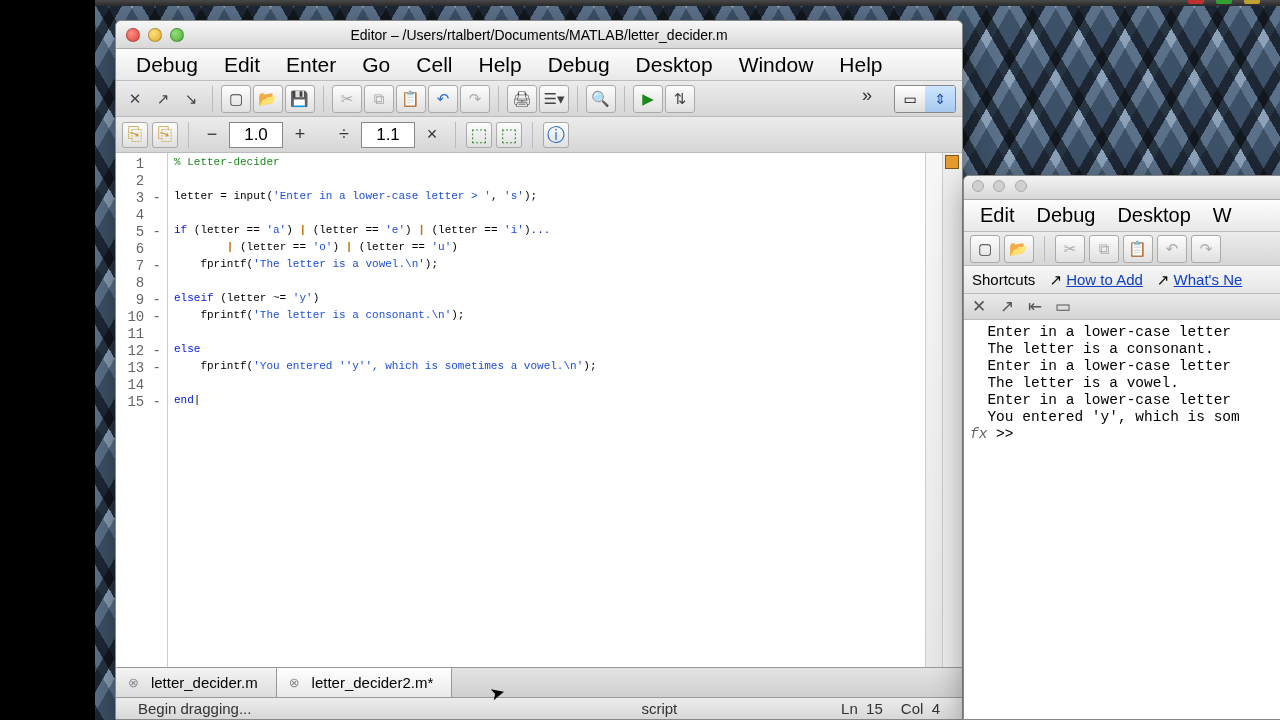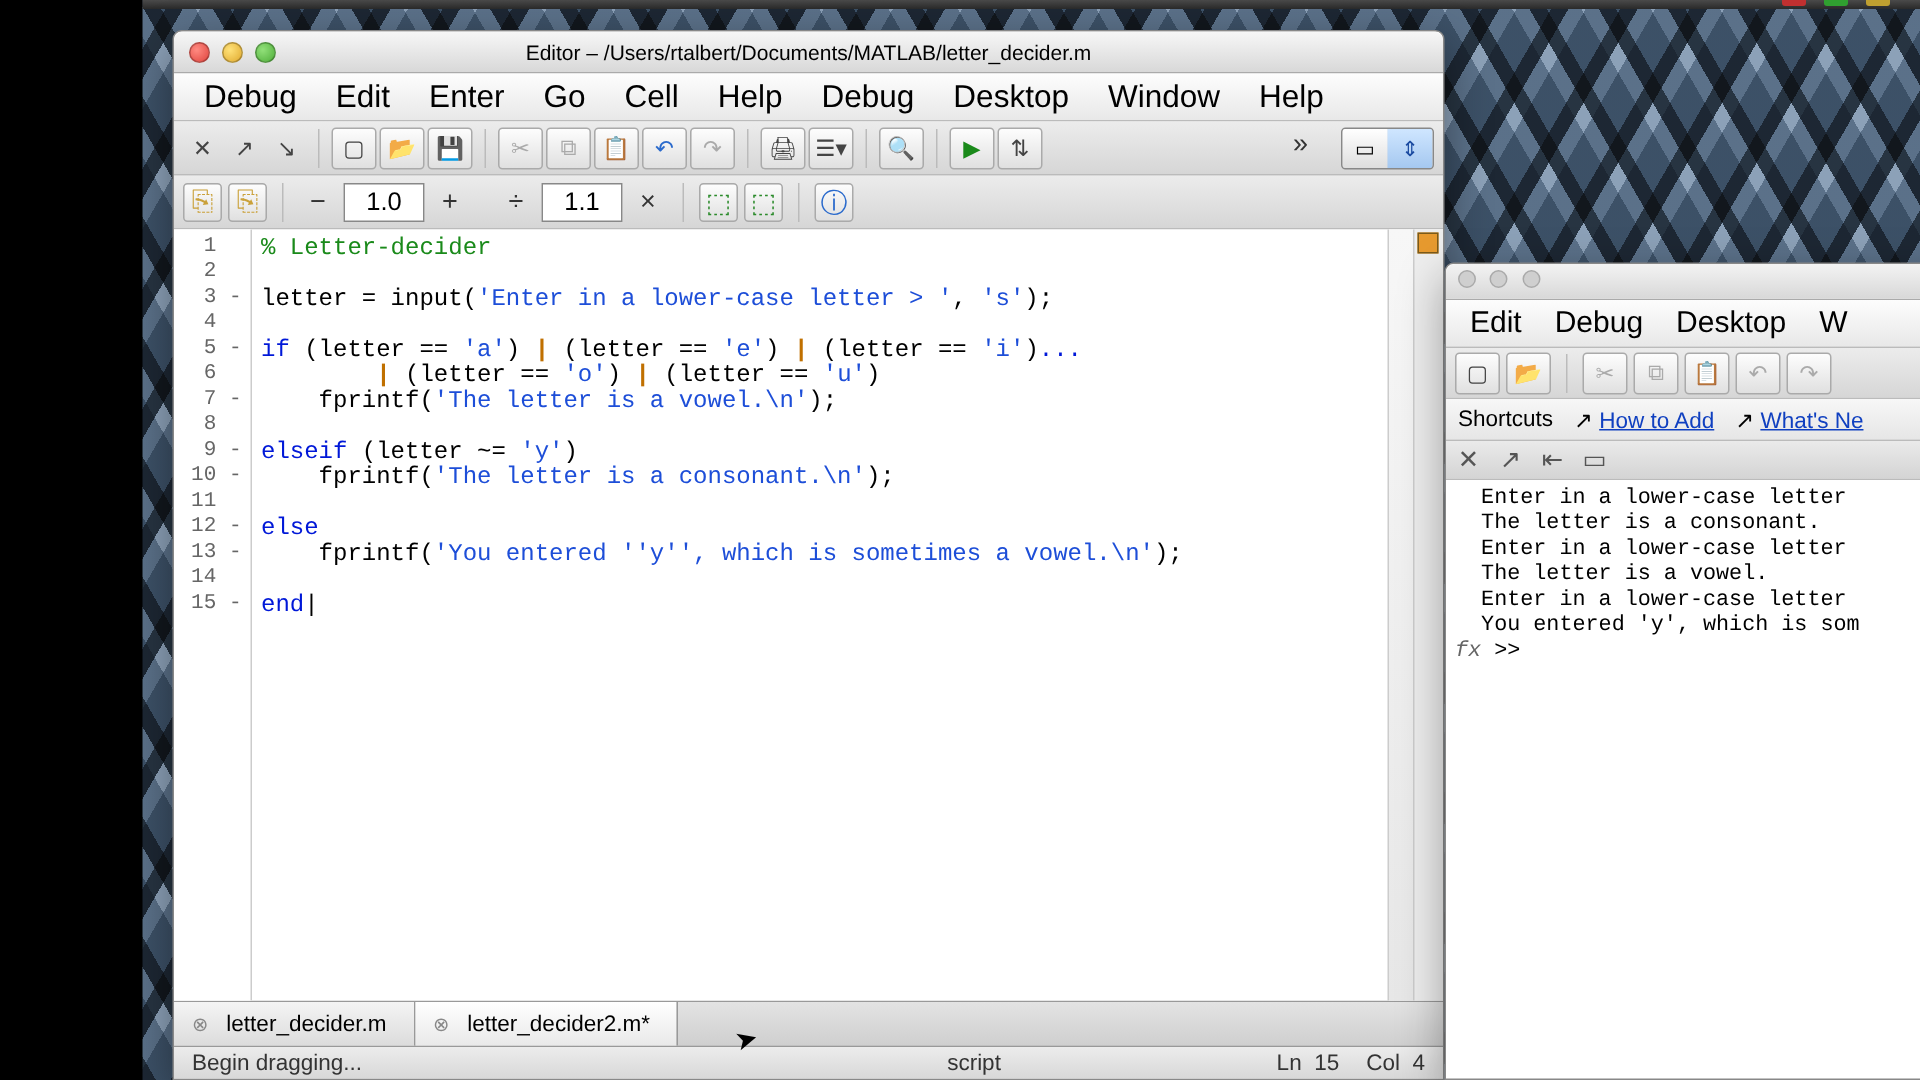--- a/index.html
+++ b/index.html
@@ -122,21 +122,21 @@
   .code-wrap { flex:1; display:flex; position:relative; background:#fff; }
   .gutter {
     width:52px; background:#fff; border-right:1px solid #ccc;
     padding-top:3px; font-family: Menlo, "Courier New", monospace;
     font-size:14px; color:#666; text-align:right;
   }
   .gutter .row { height:17px; padding-right:6px; white-space:pre; }
   .code {
     flex:1; padding:3px 6px;
     font-family: Menlo, "Courier New", monospace;
-    font-size:16px; color:#000; white-space:pre;
+    font-size:11px; color:#000; white-space:pre;
   }
   .code .row { height:17px; }
   .c-comment { color:#1a8a1a; }
   .c-kw      { color:#0018d8; }
   .c-str     { color:#1d4ed8; }
   .c-op      { color:#c07000; font-weight:bold; }
   .code-right-strip {
     width:20px; background:#eee; border-left:1px solid #ccc;
     position:relative;
   }
@@ -163,21 +163,21 @@
     background:linear-gradient(#f4f4f4,#dcdcdc);
     position:relative;
   }
   .ftab.active { background:linear-gradient(#ffffff,#e9e9e9); }
   .ftab .x { color:#888; font-size:13px; }
   .statusbar {
     height: 22px; border-top:1px solid #999;
     background: linear-gradient(#ececec,#d8d8d8);
     display:flex; align-items:center;
     font-size:15px; color:#333;
-    padding: 0 12px;
+    padding: 0 22px;
   }
   .statusbar .mid { margin-left: 390px; }
   .statusbar .right { margin-left:auto; display:flex; gap:18px; }
 
   
   .cmd-window {
     position:absolute; left: 963px; top: 175px;
     width: 400px; height: 545px;
     background:#fff;
     border:1px solid #888;

